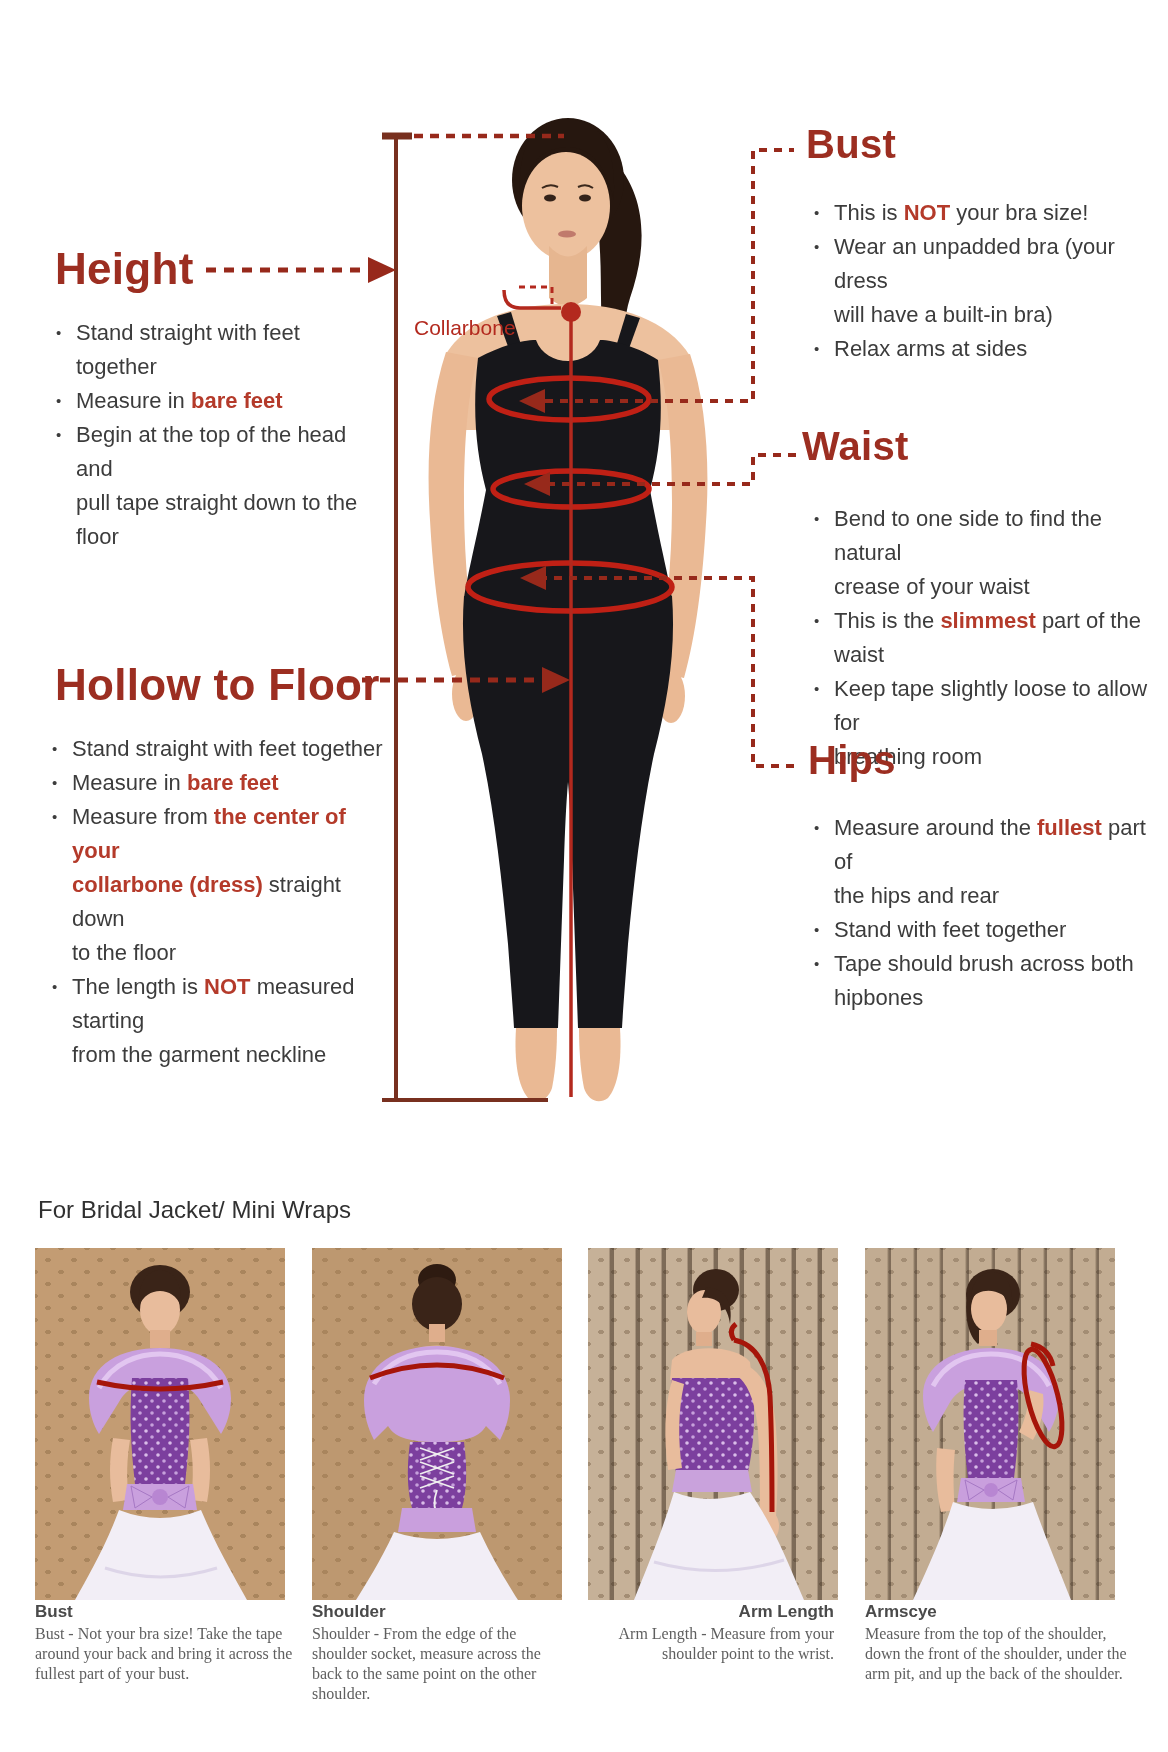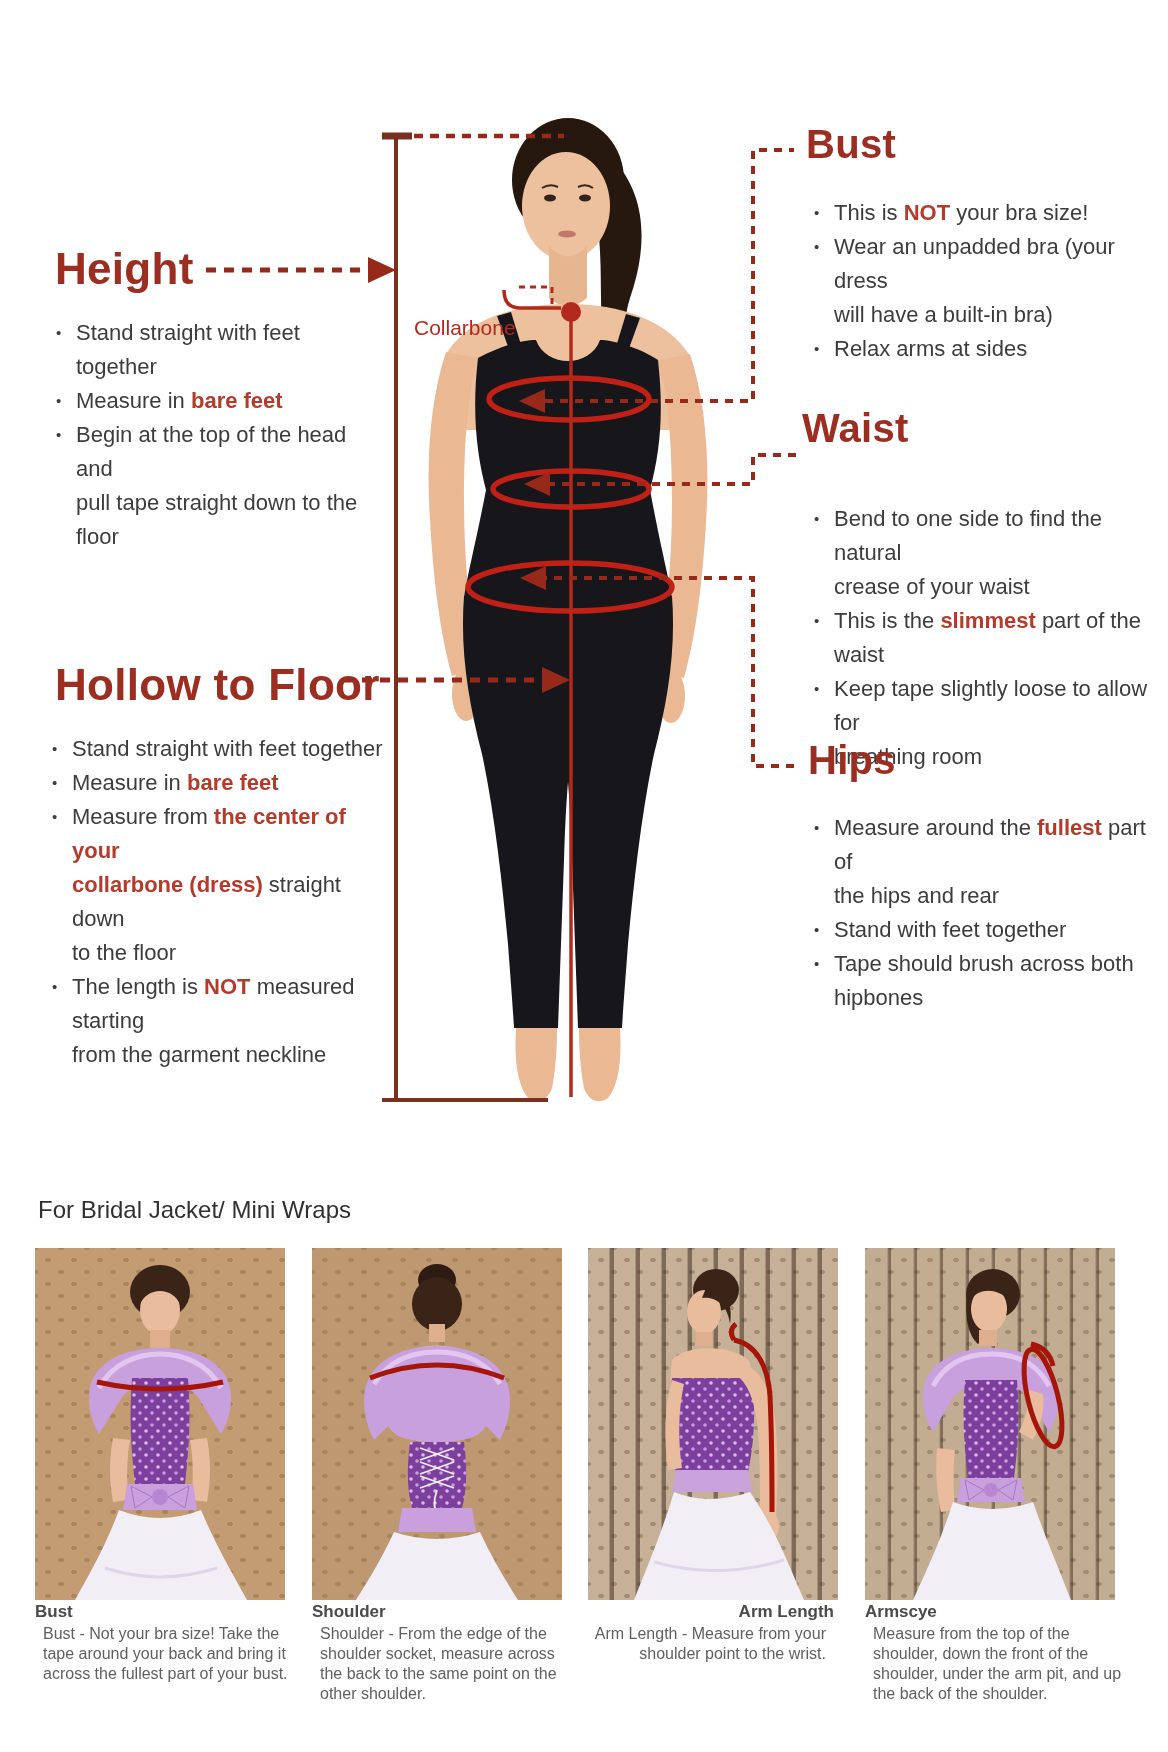--- a/index.html
+++ b/index.html
@@ -3,21 +3,21 @@
 <meta charset="utf-8">
 <style>
   html,body{margin:0;padding:0;background:#fff;}
   body{font-family:"Liberation Sans",sans-serif;}
   .canvas{position:relative;width:1168px;height:1752px;background:#fff;overflow:hidden;}
   .diagram-svg{position:absolute;left:0;top:0;}
   .title{position:absolute;font-weight:700;color:var(--title-red,#9C2E21);font-size:44px;letter-spacing:.3px;}
   .title.rt{font-size:40px;}
   .t-height{left:55px;top:244px;}
   .t-bust{left:806px;top:122px;}
-  .t-waist{left:802px;top:406px;}
+  .t-waist{left:802px;top:424px;}
   .t-hips{left:808px;top:738px;}
   .t-hollow{left:55px;top:660px;}
   .bullets{position:absolute;list-style:none;margin:16px;padding:0;font-size:22px;line-height:34px;color:var(--body-text,#3C3C3C);}
   .bullets li{position:relative;padding-left:26px;}
   .bullets li::before{content:"•";position:absolute;left:6px;font-size:15px;}
   .bullets .red{color:var(--highlight-red,#B43A2A);font-weight:700;}
   .b-height{left:34px;top:300px;width:334px;}
   .b-bust{left:792px;top:180px;width:356px;}
   .b-waist{left:792px;top:486px;width:360px;}
   .b-hips{left:792px;top:795px;width:344px;}
@@ -28,21 +28,21 @@
     background-color:#C39C73;
     background-image:radial-gradient(#A9855D 14%,transparent 15%),radial-gradient(#A9855D 14%,transparent 15%);
     background-size:26px 24px;background-position:0 0,13px 12px;}
   .photo svg{position:absolute;left:0;top:0;}
   .p1{left:35px;}
   .p2{left:312px;background-color:#BD9870;}
   .p3{left:588px;background-color:#C6B198;background-image:linear-gradient(90deg,transparent 80%,rgba(52,38,24,.5) 86%),radial-gradient(#A38D74 14%,transparent 15%),radial-gradient(#A38D74 14%,transparent 15%);}
   .p4{left:865px;background-color:#C2AC92;background-image:linear-gradient(90deg,transparent 84%,rgba(45,32,20,.45) 92%),radial-gradient(#A38D74 14%,transparent 15%),radial-gradient(#A38D74 14%,transparent 15%);}
   .cap{position:absolute;top:1602px;width:262px;font-size:16px;line-height:20px;color:var(--caption-text,#5F5F5F);}
   .cap h4{margin:0;font-size:17px;font-weight:700;color:#4A4A4A;}
-  .cap p{margin:2px 8px 0;}
+  .cap p{margin:2px 0 0;font-family:Liberation Serif, serif;}
   .c1{left:35px;}.c2{left:312px;}.c3{left:572px;text-align:right;}.c4{left:865px;width:268px;}
 </style>
 </head>
 <body>
 
 <div class="canvas">
 
   <svg class="diagram-svg" width="1168" height="1170" viewBox="0 0 1168 1170">
 
     <g>

